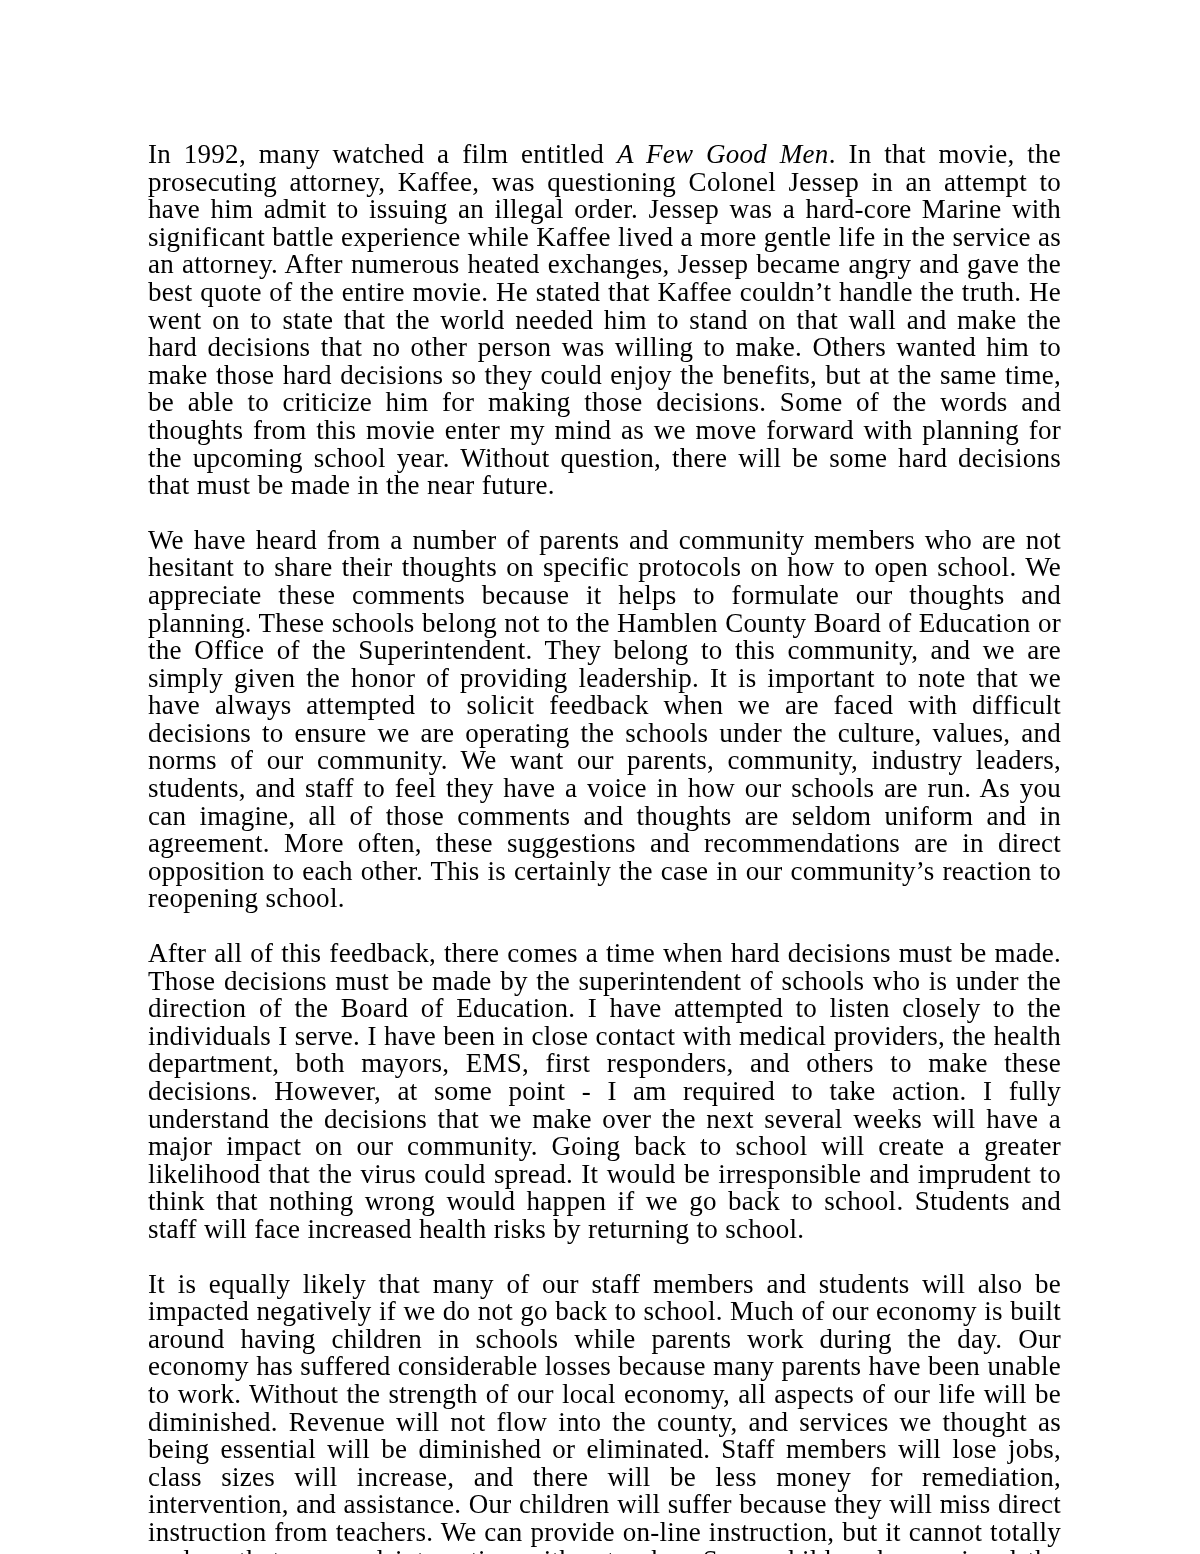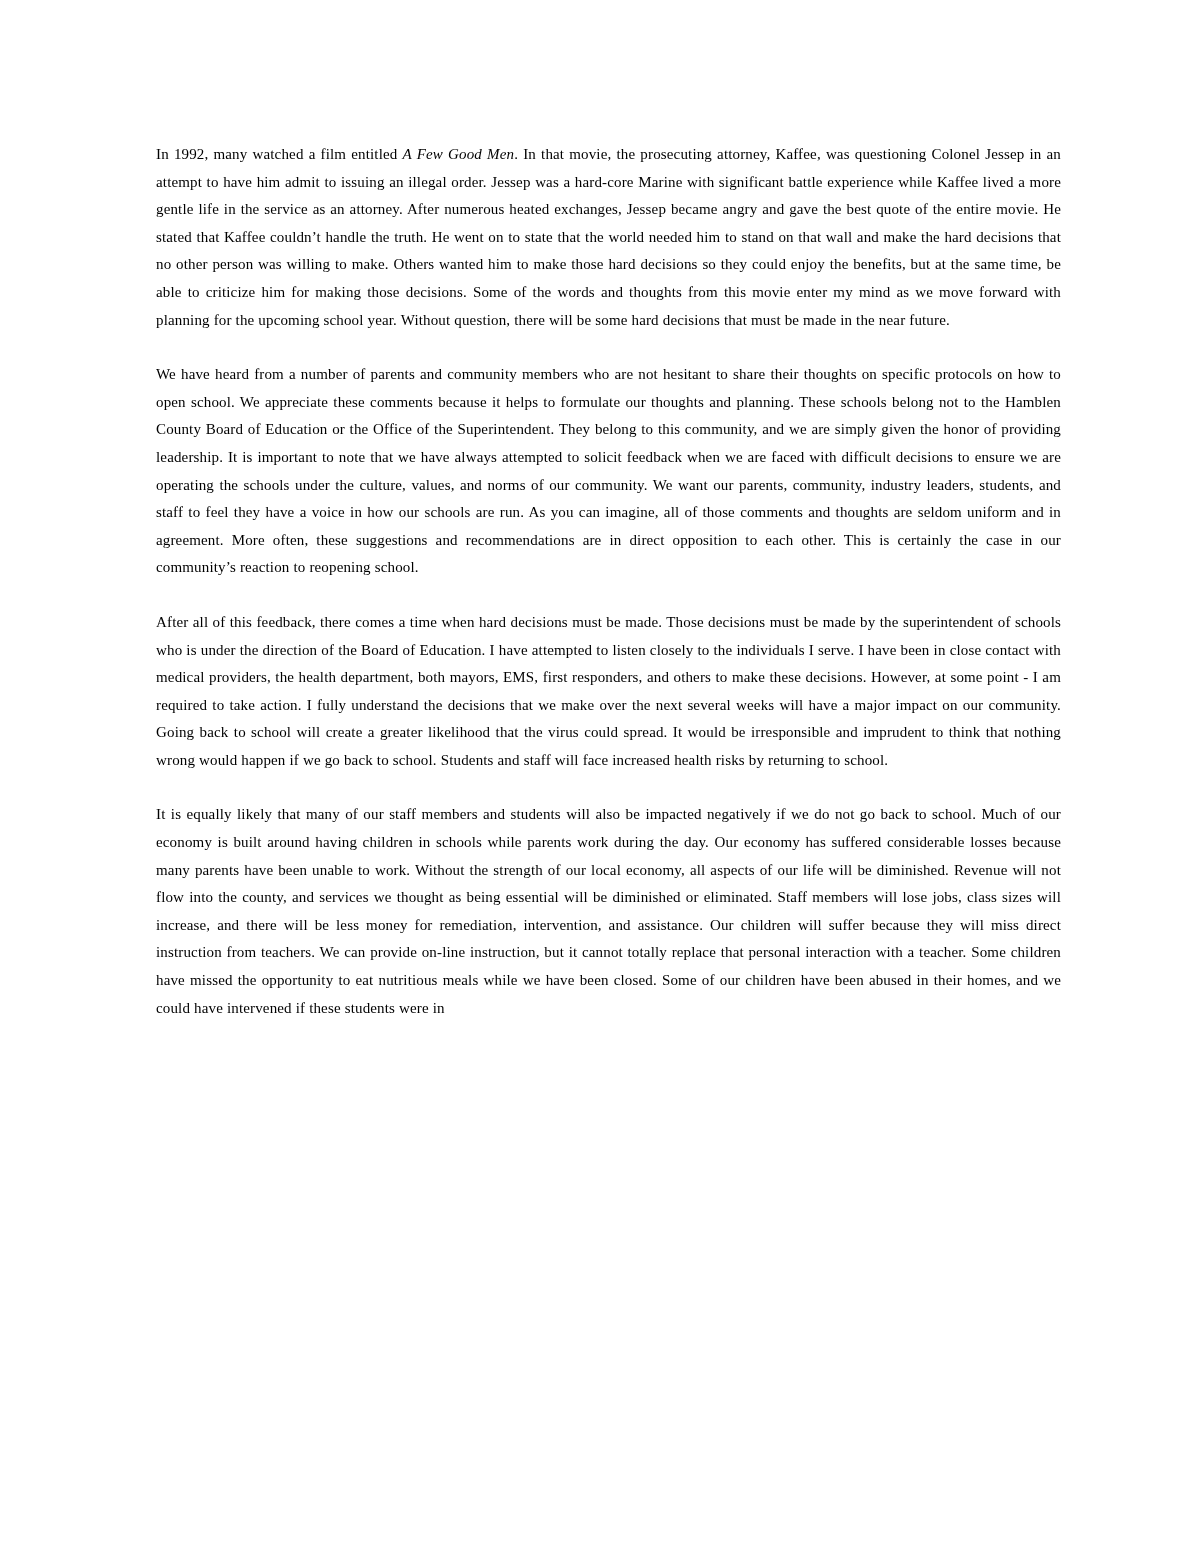--- a/index.html
+++ b/index.html
@@ -21,22 +21,22 @@
     background: #ffffff;
     box-sizing: border-box;
   }
   .text-column {
     position: absolute;
     left: 140px;
     top: 141px;
     width: 921px;
   }
   p.body-paragraph {
-    margin: 0 0 27px 16px;
-    font-size: 15px;
+    margin: 0 0 27px 8px;
+    font-size: 27px;
     line-height: 27.6px;
     text-align: justify;
     text-justify: inter-word;
     letter-spacing: 0.01em;
     word-spacing: 0.005em;
     -webkit-font-smoothing: antialiased;
   }
   p.body-paragraph:last-child {
     margin-bottom: 0;
   }

